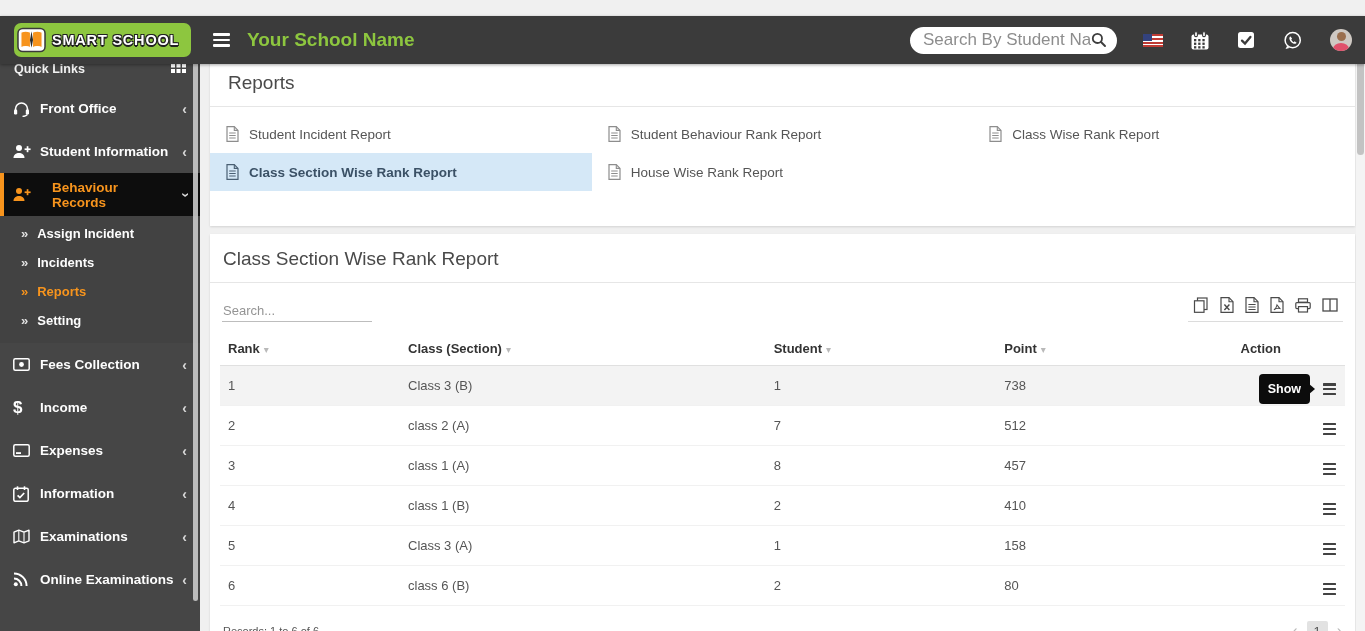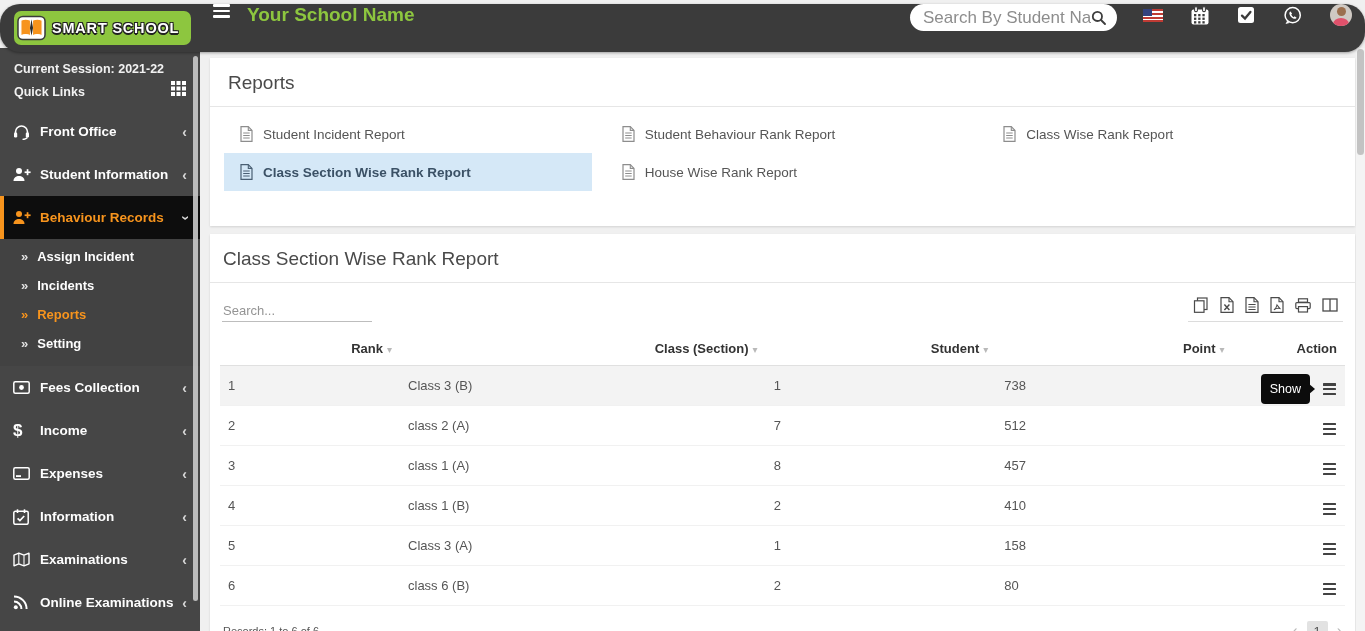--- a/index.html
+++ b/index.html
@@ -1,22 +1,22 @@
 <!DOCTYPE html>
 <html><head>
 <meta charset="utf-8">
 <style>
   * { margin:0; padding:0; box-sizing:border-box; }
   html,body { width:1365px; height:631px; overflow:hidden;
     font-family:"Liberation Sans","DejaVu Sans",sans-serif; background:#f0f0f0; }
 
   
-  .topbar { position:absolute; top:4px; left:0; width:1365px; height:48px;
-    background:#3b3b3b; display:flex; align-items:flex-start; z-index:30;
-    box-shadow:0 1px 3px rgba(0,0,0,.35);border-radius:20px; }
+  .topbar { position:absolute; top:16px; left:0; width:1365px; height:48px;
+    background:#3b3b3b; display:flex; align-items:center; z-index:30;
+    box-shadow:0 1px 3px rgba(0,0,0,.35); }
   .logo-area { width:200px; height:48px; display:flex; align-items:center; padding-left:14px; }
   .logo-pill { background:#8dc63f; border-radius:7px; height:34px; display:flex;
     align-items:center; padding:2px 12px 2px 3px; }
   .logo-text { color:#fff; font-weight:bold; font-size:14.5px; letter-spacing:.8px; margin-left:6px;
     text-shadow:1px 1px 0 #222,-1px 1px 0 #222,1px -1px 0 #222,-1px -1px 0 #222,0 2px 0 #222; }
   .hburger { margin-left:13px; display:flex; flex-direction:column; gap:3px; cursor:pointer; }
   .hburger i { display:block; width:17px; height:2.6px; background:#fff; border-radius:1px; }
   .school-name { color:#8dc63f; font-size:19px; font-weight:bold; margin-left:17px; }
   .flex-sp { flex:1; }
   .searchbox { width:207px; height:27px; background:#fff; border-radius:14px;
@@ -41,69 +41,69 @@
   .session-block { padding:10px 14px 6px; }
   .session-line { font-size:12.5px; font-weight:bold; color:#f2f2f2; line-height:23px; }
   .quick-row { display:flex; align-items:flex-start; justify-content:space-between; }
   .side-item { height:43px; display:flex; align-items:center; padding:0 13px; cursor:pointer; }
   .side-item .sicon { width:27px; flex:0 0 27px; display:flex; align-items:center; }
   .side-item .slabel { font-size:13.5px; font-weight:bold; color:#fdfdfd; }
   .side-item .chev { margin-left:auto; color:#d8d8d8; font-size:14px; font-weight:bold; }
   .chev-left::before { content:'‹'; }
   .chev-down { display:inline-block; transform:rotate(-90deg); }
   .chev-down::before { content:'‹'; }
-  .side-item.active { background:#0d0d0d; border-left:4px solid #f7941d; padding-left:9px; }
+  .side-item.active { background:#0d0d0d; border-left:4px solid #f7941d; padding-left:9px;gap:12px; }
   .side-item.active .slabel { color:#f7941d; }
   .submenu { padding:3px 0 8px; background:rgba(0,0,0,.05); }
   .sub-item { height:29px; display:flex; align-items:center; padding-left:21px; cursor:pointer; }
   .sub-item .arr { font-size:13px; color:#e2e2e2; margin-right:9px; font-weight:bold; }
   .sub-item .arr::before { content:'»'; }
   .sub-item .sublabel { font-size:13px; font-weight:bold; color:#fdfdfd; }
   .sub-item.active .sublabel, .sub-item.active .arr { color:#f7941d; }
   .sub-item.active .arr::before { color:#f7941d; }
   .side-scroll { position:absolute; top:8px; right:2px; width:5px; height:545px;
     background:#c9c9c9; border-radius:3px; opacity:.9; }
 
   
   .content { position:absolute; left:200px; top:48px; width:1165px; height:583px;
     background:#f0f0f0; overflow:hidden; }
   .card { background:#fff; margin:0 10px; box-shadow:0 1px 2px rgba(0,0,0,.12); }
   .card-title { font-size:19px; color:#4a4a4a; padding:14px 18px 12px; border-bottom:1px solid #e6e6e6; font-weight:400; }
 
   .reports-card { margin-top:10px; padding-bottom:35px; }
   .report-grid { display:grid; grid-template-columns:1fr 1fr 1fr; margin-top:8px; }
-  .report-link { height:38px; display:flex; align-items:center; padding-left:16px; cursor:pointer;margin-left:14px; }
+  .report-link { height:38px; display:flex; align-items:center; padding-left:16px; cursor:pointer; }
   .report-link .rlabel { font-size:13.5px; color:#555; margin-left:10px; }
   .report-link.selected { background:#d5e8f7; }
   .report-link.selected .rlabel { color:#3b5166; font-weight:bold; }
 
   .table-card { margin-top:8px; padding-bottom:14px; }
   .table-card .card-title { padding-left:13px; }
   .toolbar { display:flex; align-items:flex-end; justify-content:space-between; padding:14px 12px 6px; }
   .tsearch { width:150px; border:none; border-bottom:1px solid #bdbdbd; font-size:13px;
     padding:3px 1px; outline:none; color:#444; font-family:inherit; }
   .tsearch::placeholder { color:#949494; }
   .export-group { display:flex; align-items:center; gap:11px; padding:0 5px 8px;
     border-bottom:1px solid #dcdcdc; }
   .export-group .ebtn { cursor:pointer; display:flex; }
 
   table.rank { width:calc(100% - 20px); margin:4px 10px 0; border-collapse:collapse; }
-  table.rank th { text-align:right; font-size:13px; color:#333; padding:9px 8px;
+  table.rank th { text-align:left; font-size:13px; color:#333; padding:9px 8px;
     border-bottom:1px solid #e0e0e0; font-weight:bold; }
   table.rank th .sort { color:#b9b9b9; font-size:10px; margin-left:4px; font-weight:normal; }
   table.rank th .sort::before { content:'▾'; }
   table.rank td { font-size:13px; color:#555; padding:7.5px 8px; border-bottom:1px solid #f1f1f1; }
   .col-rank { width:16%; } .col-class { width:32.5%; } .col-student { width:20.5%; }
   .col-point { width:21%; } .col-action { width:10%; text-align:right; }
   tr.hovered td { background:#f3f3f3; }
   .action-wrap { position:relative; display:inline-flex; align-items:center; }
   .burger-ic { display:inline-flex; flex-direction:column; gap:2.4px; cursor:pointer; padding:2px 1px; }
   .burger-ic i { display:block; width:13px; height:2.6px; background:#424242; border-radius:.5px; }
   .tooltip { position:absolute; right:27px; top:50%; transform:translateY(-50%);
-    background:#0c0c0c; color:#fff; font-size:12.5px; font-weight:normal; padding:8px 9px;
+    background:#0c0c0c; color:#fff; font-size:12.5px; font-weight:bold; padding:8px 9px;
     border-radius:4px; white-space:nowrap; }
   .tooltip::after { content:''; position:absolute; right:-5px; top:50%; transform:translateY(-50%);
     border:6px solid transparent; border-left:7px solid #0c0c0c; border-right:0; }
 
   .table-footer { display:flex; align-items:center; justify-content:space-between; padding:15px 13px 3px; }
   .records { font-size:11px; color:#555; }
   .pager { display:flex; align-items:center; gap:9px; }
   .pg-arrow { color:#b9b9b9; font-size:16px; cursor:pointer; line-height:1; }
   .pg-num { width:21px; height:21px; background:#e2e2e2; color:#555; font-size:13px;
     display:flex; align-items:center; justify-content:center; border-radius:2px; cursor:pointer; }
@@ -179,21 +179,20 @@
         <path d="M4.2 14.8 L2.6 18 L6.4 16.9 Z" fill="#fff"></path>
         <path d="M7 5.8 c-.6.6-.8 1.4-.5 2.4 .6 2.2 2.2 3.8 4.3 4.5 1 .3 1.8.1 2.4-.5 l.4-.5 -2-1.4 -.9.9 c-1.1-.5-2-1.4-2.5-2.6 l.9-.8 -1.5-2.2 Z" fill="#fff"></path>
       </svg>
     </span>
     <span class="avatar"></span>
   </div>
 </header>
 
 <aside class="sidebar">
   <div class="session-block">
-    <div class="session-line">Current Session: 2021-22</div>
     <div class="session-line quick-row">
       <span>Quick Links</span>
       <span>
         <svg width="15" height="15" viewBox="0 0 15 15" fill="#fff">
           <rect x="0" y="0" width="4" height="4"></rect>
             <rect x="5.5" y="0" width="4" height="4"></rect>
             <rect x="11" y="0" width="4" height="4"></rect>
           <rect x="0" y="5.5" width="4" height="4"></rect>
             <rect x="5.5" y="5.5" width="4" height="4"></rect>
             <rect x="11" y="5.5" width="4" height="4"></rect>

